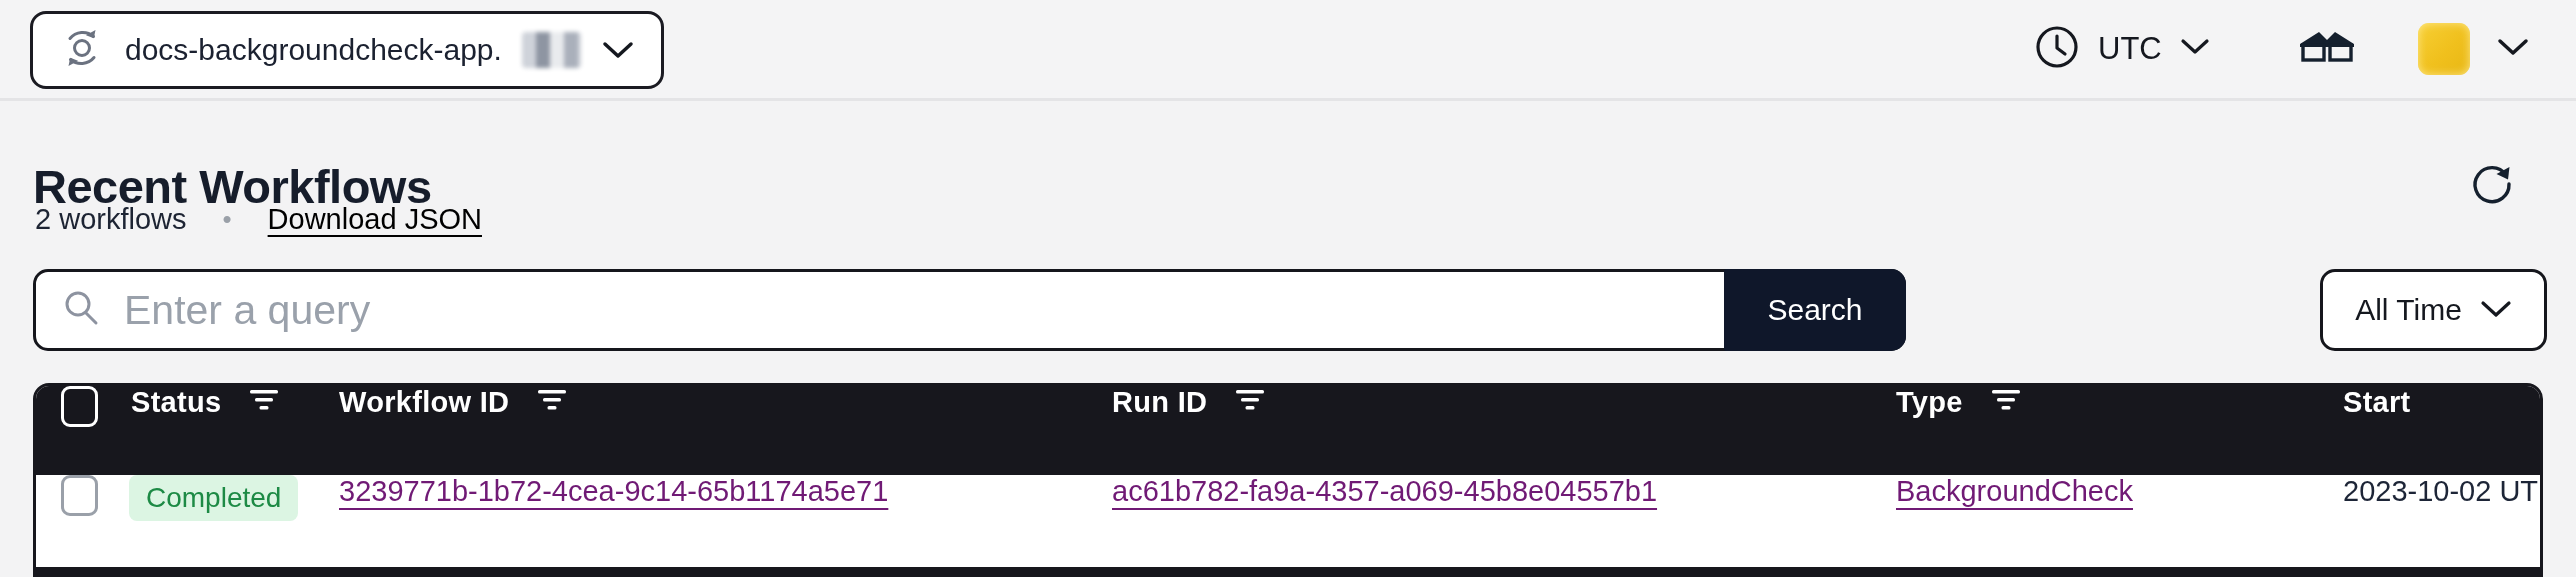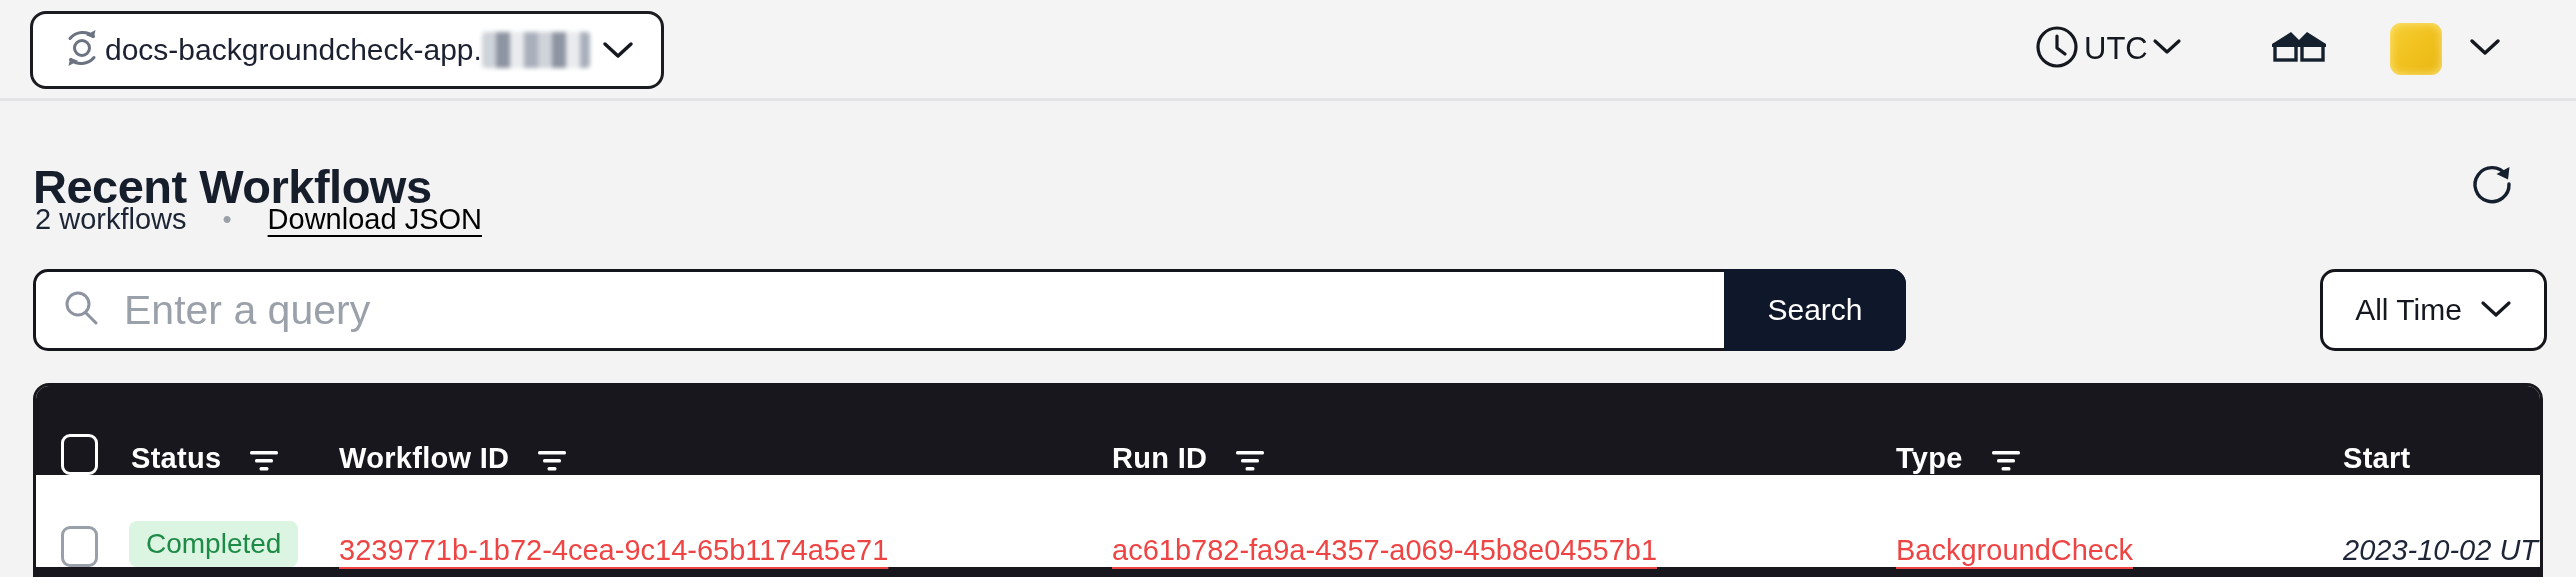--- a/index.html
+++ b/index.html
@@ -7,34 +7,34 @@
     width:2576px;height:578px;position:relative;overflow:hidden;
     background:#f3f3f4;
     font-family:"Liberation Sans","DejaVu Sans",sans-serif;
     color:#1c2433;
   }
   
   .topbar{position:absolute;top:0;left:0;width:2576px;height:98px;background:#f4f4f5;border-bottom:3px solid #e4e4e6;}
   .ns-select{
     position:absolute;left:30px;top:11px;width:634px;height:78px;box-sizing:border-box;
     background:#ffffff;border:3px solid #1b1b22;border-radius:16px;
-    display:flex;align-items:center;padding:0 26px;cursor:pointer;
+    display:flex;align-items:center;padding:0 26px;gap:20px;cursor:pointer;
   }
   .ns-label{font-size:30px;font-weight:500;color:#1b2130;white-space:nowrap;}
   .redacted{
     width:108px;height:36px;border-radius:4px;
     background:
       linear-gradient(90deg,#cfd3da 0 25%,#8e95a2 25% 50%,#e9ebee 50% 75%,#aab0bb 75% 100%),
       #c6cad2;
     background-size:56px 18px;
     filter:blur(2px);
   }
   .ns-chevron{margin-left:auto;display:flex;}
   .topbar-right{position:absolute;left:2034px;top:0;height:98px;display:flex;align-items:center;}
-  .tz-button{display:flex;align-items:center;gap:4px;cursor:pointer;}
+  .tz-button{display:flex;align-items:center;gap:18px;cursor:pointer;}
   .tz-label{font-size:31px;color:#15181f;}
   .icon-btn{display:flex;align-items:center;cursor:pointer;}
   .glasses-btn{margin-left:88px;}
   .avatar-group{margin-left:62px;display:flex;align-items:center;gap:26px;cursor:pointer;}
   .avatar{
     width:52px;height:52px;border-radius:11px;
     background:linear-gradient(135deg,#f7cf34 0%,#f0c01d 55%,#e8b714 100%);
     box-shadow:inset 0 0 10px rgba(255,235,150,.9);
   }
   
@@ -69,31 +69,31 @@
     font-size:30px;color:#15181f;cursor:pointer;
   }
   
   .wf-table{
     position:absolute;left:33px;top:383px;width:2510px;height:196px;box-sizing:border-box;
     border:3px solid #17171d;border-radius:16px 16px 0 0;background:#fff;overflow:hidden;
   }
   .thead{position:relative;height:89px;background:#17171d;color:#fff;}
   .trow{position:relative;height:92px;background:#ffffff;border-radius:29px;}
   .row-divider{height:9px;background:#17171d;}
-  .cell{position:absolute;top:0;height:100%;display:flex;align-items:flex-end;gap:26px;white-space:nowrap;}
+  .cell{position:absolute;top:0;height:100%;display:flex;align-items:flex-start;gap:26px;white-space:nowrap;}
   .th-label{font-size:29px;font-weight:700;letter-spacing:0.3px;}
   .checkbox{width:37px;height:41px;box-sizing:border-box;border-radius:9px;cursor:pointer;}
   .checkbox.dark{border:3.5px solid #ffffff;background:transparent;}
   .checkbox.light{border:3.5px solid #9aa0a9;background:#fff;}
   .badge{
     display:inline-block;padding:7px 17px;border-radius:8px;
     background:#dcf5e3;color:#1d8a45;font-size:28px;font-weight:500;
   }
   .cell-link{
-    font-size:29px;color:#ef4444;text-decoration:underline;
+    font-size:29px;color:#701a75;text-decoration:underline;
     text-underline-offset:7px;text-decoration-thickness:2px;cursor:pointer;
   }
   .cell-text{font-size:29px;color:#1d2537;}
   .filter-icon{display:flex;cursor:pointer;}
 </style>
 </head>
 <body>
 
 <div class="topbar">
 
@@ -252,20 +252,20 @@
     </div>
     <div class="cell" style="left:303px;">
       <span class="cell-link">3239771b-1b72-4cea-9c14-65b1174a5e71</span>
     </div>
     <div class="cell" style="left:1076px;">
       <span class="cell-link">ac61b782-fa9a-4357-a069-45b8e04557b1</span>
     </div>
     <div class="cell" style="left:1860px;">
       <span class="cell-link">BackgroundCheck</span>
     </div>
-    <div class="cell" style="left:2307px;font-style:italic;">
+    <div class="cell" style="left:2307px;">
       <span class="cell-text">2023-10-02 UT</span>
     </div>
   </div>
 
   <div class="row-divider"></div>
 </div>
 
 
 </body></html>

